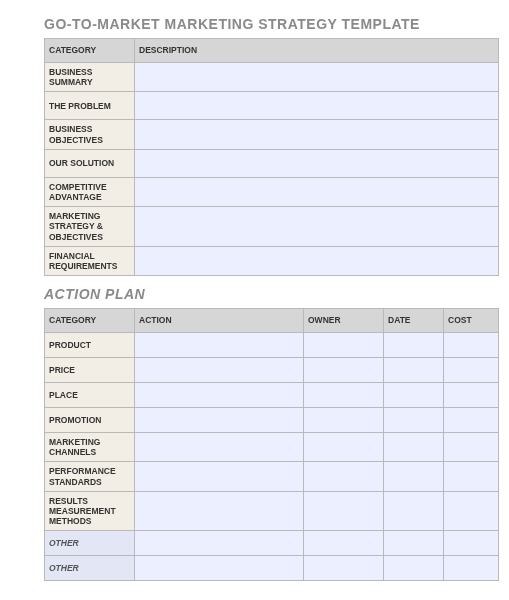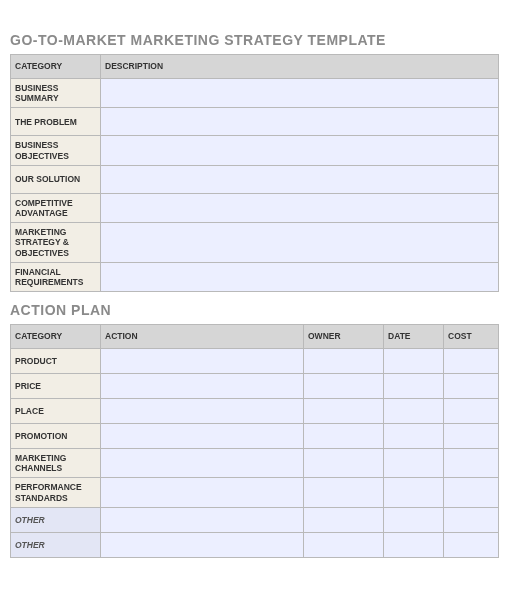--- a/index.html
+++ b/index.html
@@ -4,36 +4,38 @@
 <style>
   * { box-sizing: border-box; }
   html, body {
     margin: 0;
     padding: 0;
     width: 509px;
     background: #ffffff;
     font-family: Arial, Helvetica, sans-serif;
   }
   .page {
-    padding: 26px 10px 0 10px;
+    padding: 10px 10px 0 10px;
+    margin-left: 34px;
   }
   h1.title, h2.section {
     font-family: Arial, Helvetica, sans-serif;
     color: #8a8a8a;
     letter-spacing: 0.5px;
     margin: 6px 0 6px 0;
   }
   h1.title {
     font-size: 14px;
     font-weight: 700;
   }
   h2.section {
     font-size: 14px;
     font-weight: 700;
     margin-top: 10px;
+    font-style: italic;
   }
   table {
     width: 100%;
     border-collapse: collapse;
     table-layout: fixed;
   }
   th, td {
     border: 1px solid #b9b9b9;
     font-size: 8.5px;
     font-weight: 700;
@@ -179,20 +181,27 @@
           <td class="body"></td>
           <td class="body"></td>
         </tr>
         <tr>
           <td class="rowhead">PERFORMANCE STANDARDS</td>
           <td class="body"></td>
           <td class="body"></td>
           <td class="body"></td>
           <td class="body"></td>
         </tr>
+        <tr>
+          <td class="rowhead">RESULTS MEASUREMENT METHODS</td>
+          <td class="body"></td>
+          <td class="body"></td>
+          <td class="body"></td>
+          <td class="body"></td>
+        </tr>
         <tr class="other">
           <td class="rowhead">OTHER</td>
           <td class="body"></td>
           <td class="body"></td>
           <td class="body"></td>
           <td class="body"></td>
         </tr>
         <tr class="other">
           <td class="rowhead">OTHER</td>
           <td class="body"></td>

